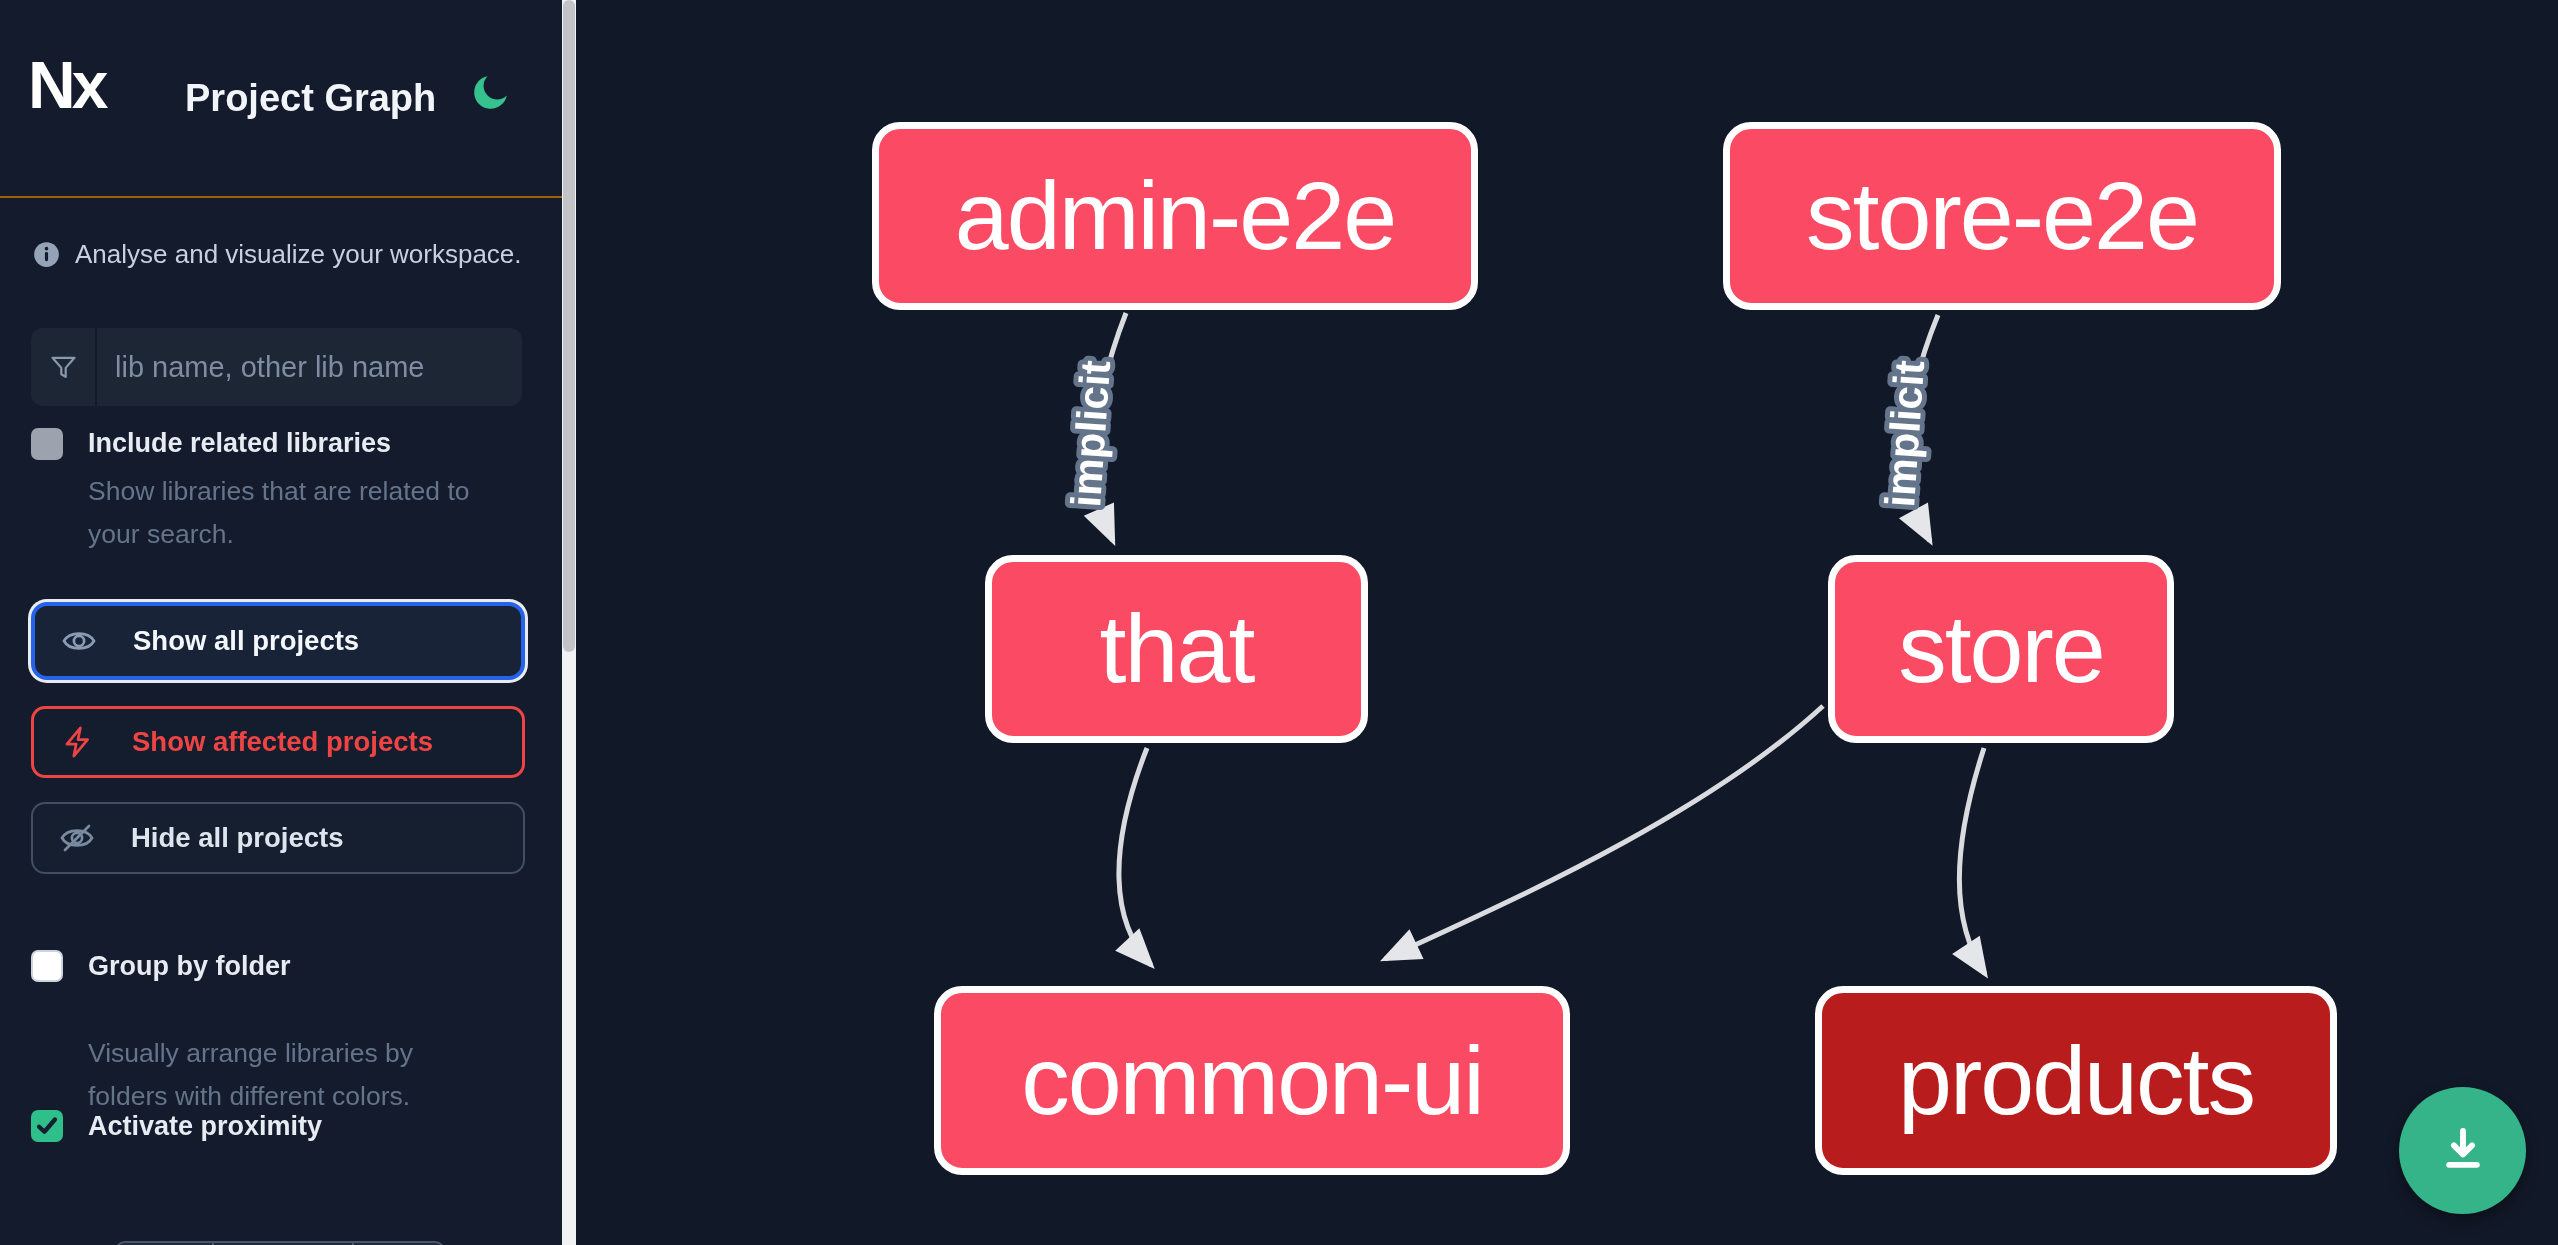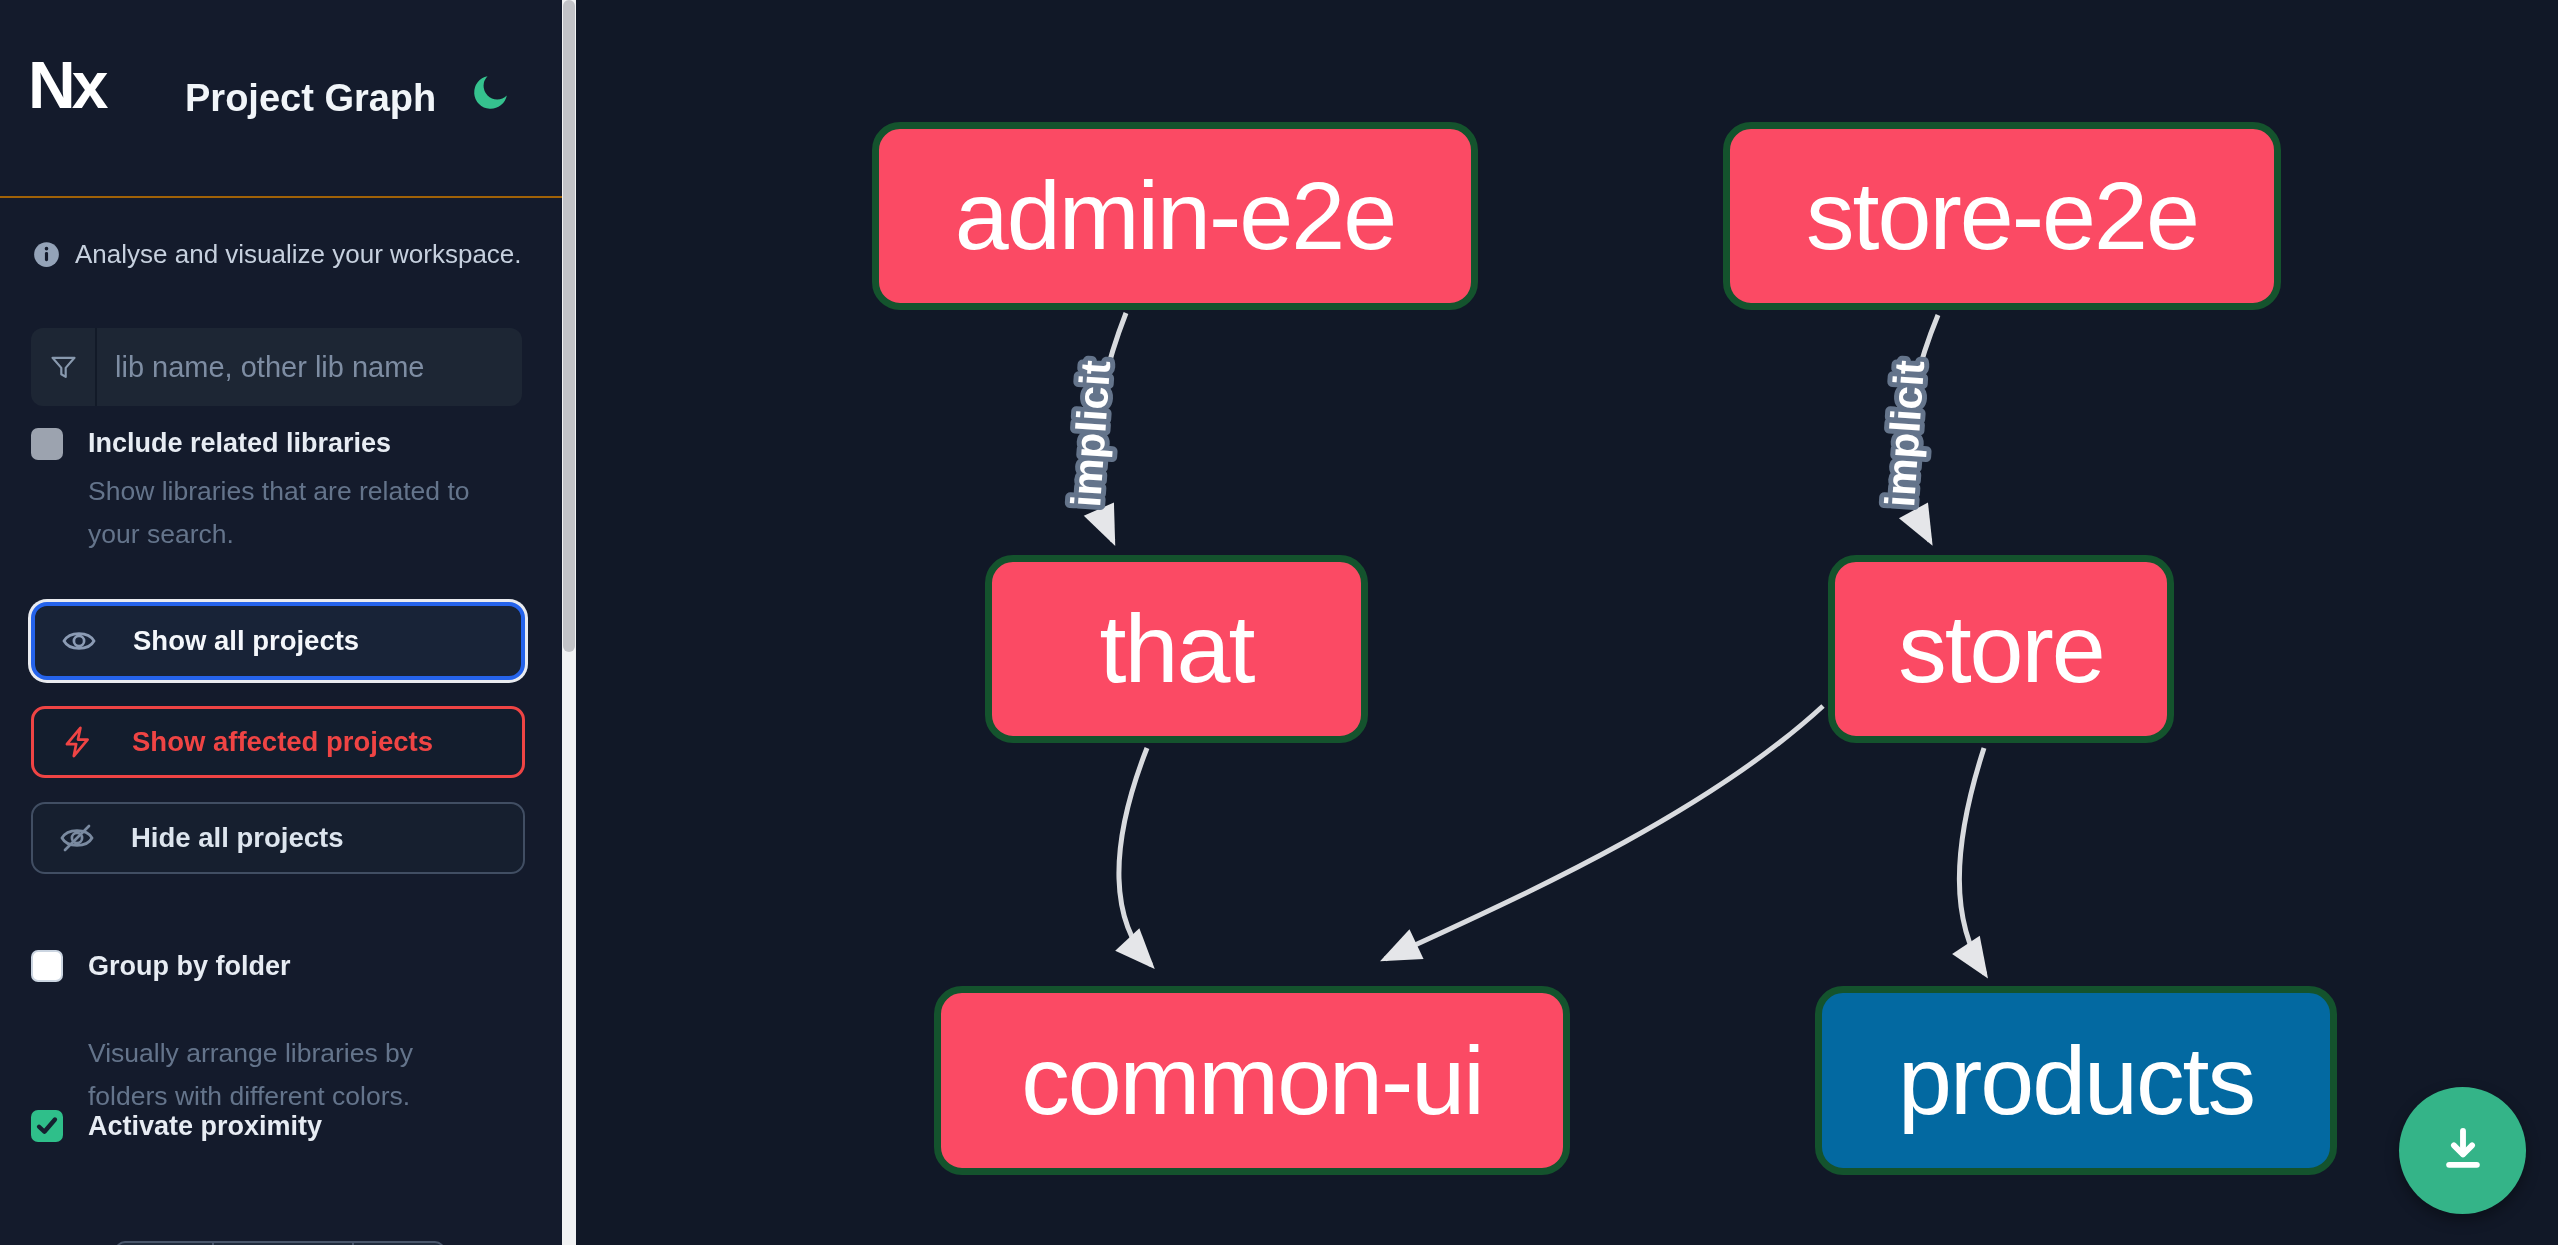--- a/index.html
+++ b/index.html
@@ -50,23 +50,23 @@
   .act.neutral span{color:#dde5ee;}
 
   
   .sliver{position:absolute;left:115px;top:1241px;width:330px;height:10px;background:#202b3c;
           border:2px solid #49566b;border-bottom:none;border-radius:10px 10px 0 0;box-sizing:border-box;}
   .sliver i{position:absolute;top:0;width:2px;height:8px;background:#49566b;}
 
   
   .edges{position:absolute;left:0;top:0;width:2558px;height:1245px;pointer-events:none;}
   .node{position:absolute;display:flex;align-items:center;justify-content:center;box-sizing:border-box;
-        border:7px solid #14532d;border-radius:28px;color:#ffffff;font-size:97px;letter-spacing:-2px;cursor:pointer;}
+        border:7px solid #ffffff;border-radius:28px;color:#ffffff;font-size:97px;letter-spacing:-2px;cursor:pointer;}
   .node.affected{background:#fb4a64;}
-  .node.normal{background:#0369a1;}
+  .node.normal{background:#b91c1c;}
   .edge-label{font-size:42px;font-weight:600;fill:#ffffff;stroke:#64748b;stroke-width:10px;
               paint-order:stroke;stroke-linejoin:round;font-family:"Liberation Sans",sans-serif;}
 
   
   .fab{position:absolute;left:2399px;top:1087px;width:127px;height:127px;border-radius:50%;border:none;
        background:#34b488;display:flex;align-items:center;justify-content:center;cursor:pointer;
        box-shadow:0 6px 14px rgba(0,0,0,.35);}
 </style>
 </head>
 <body>

